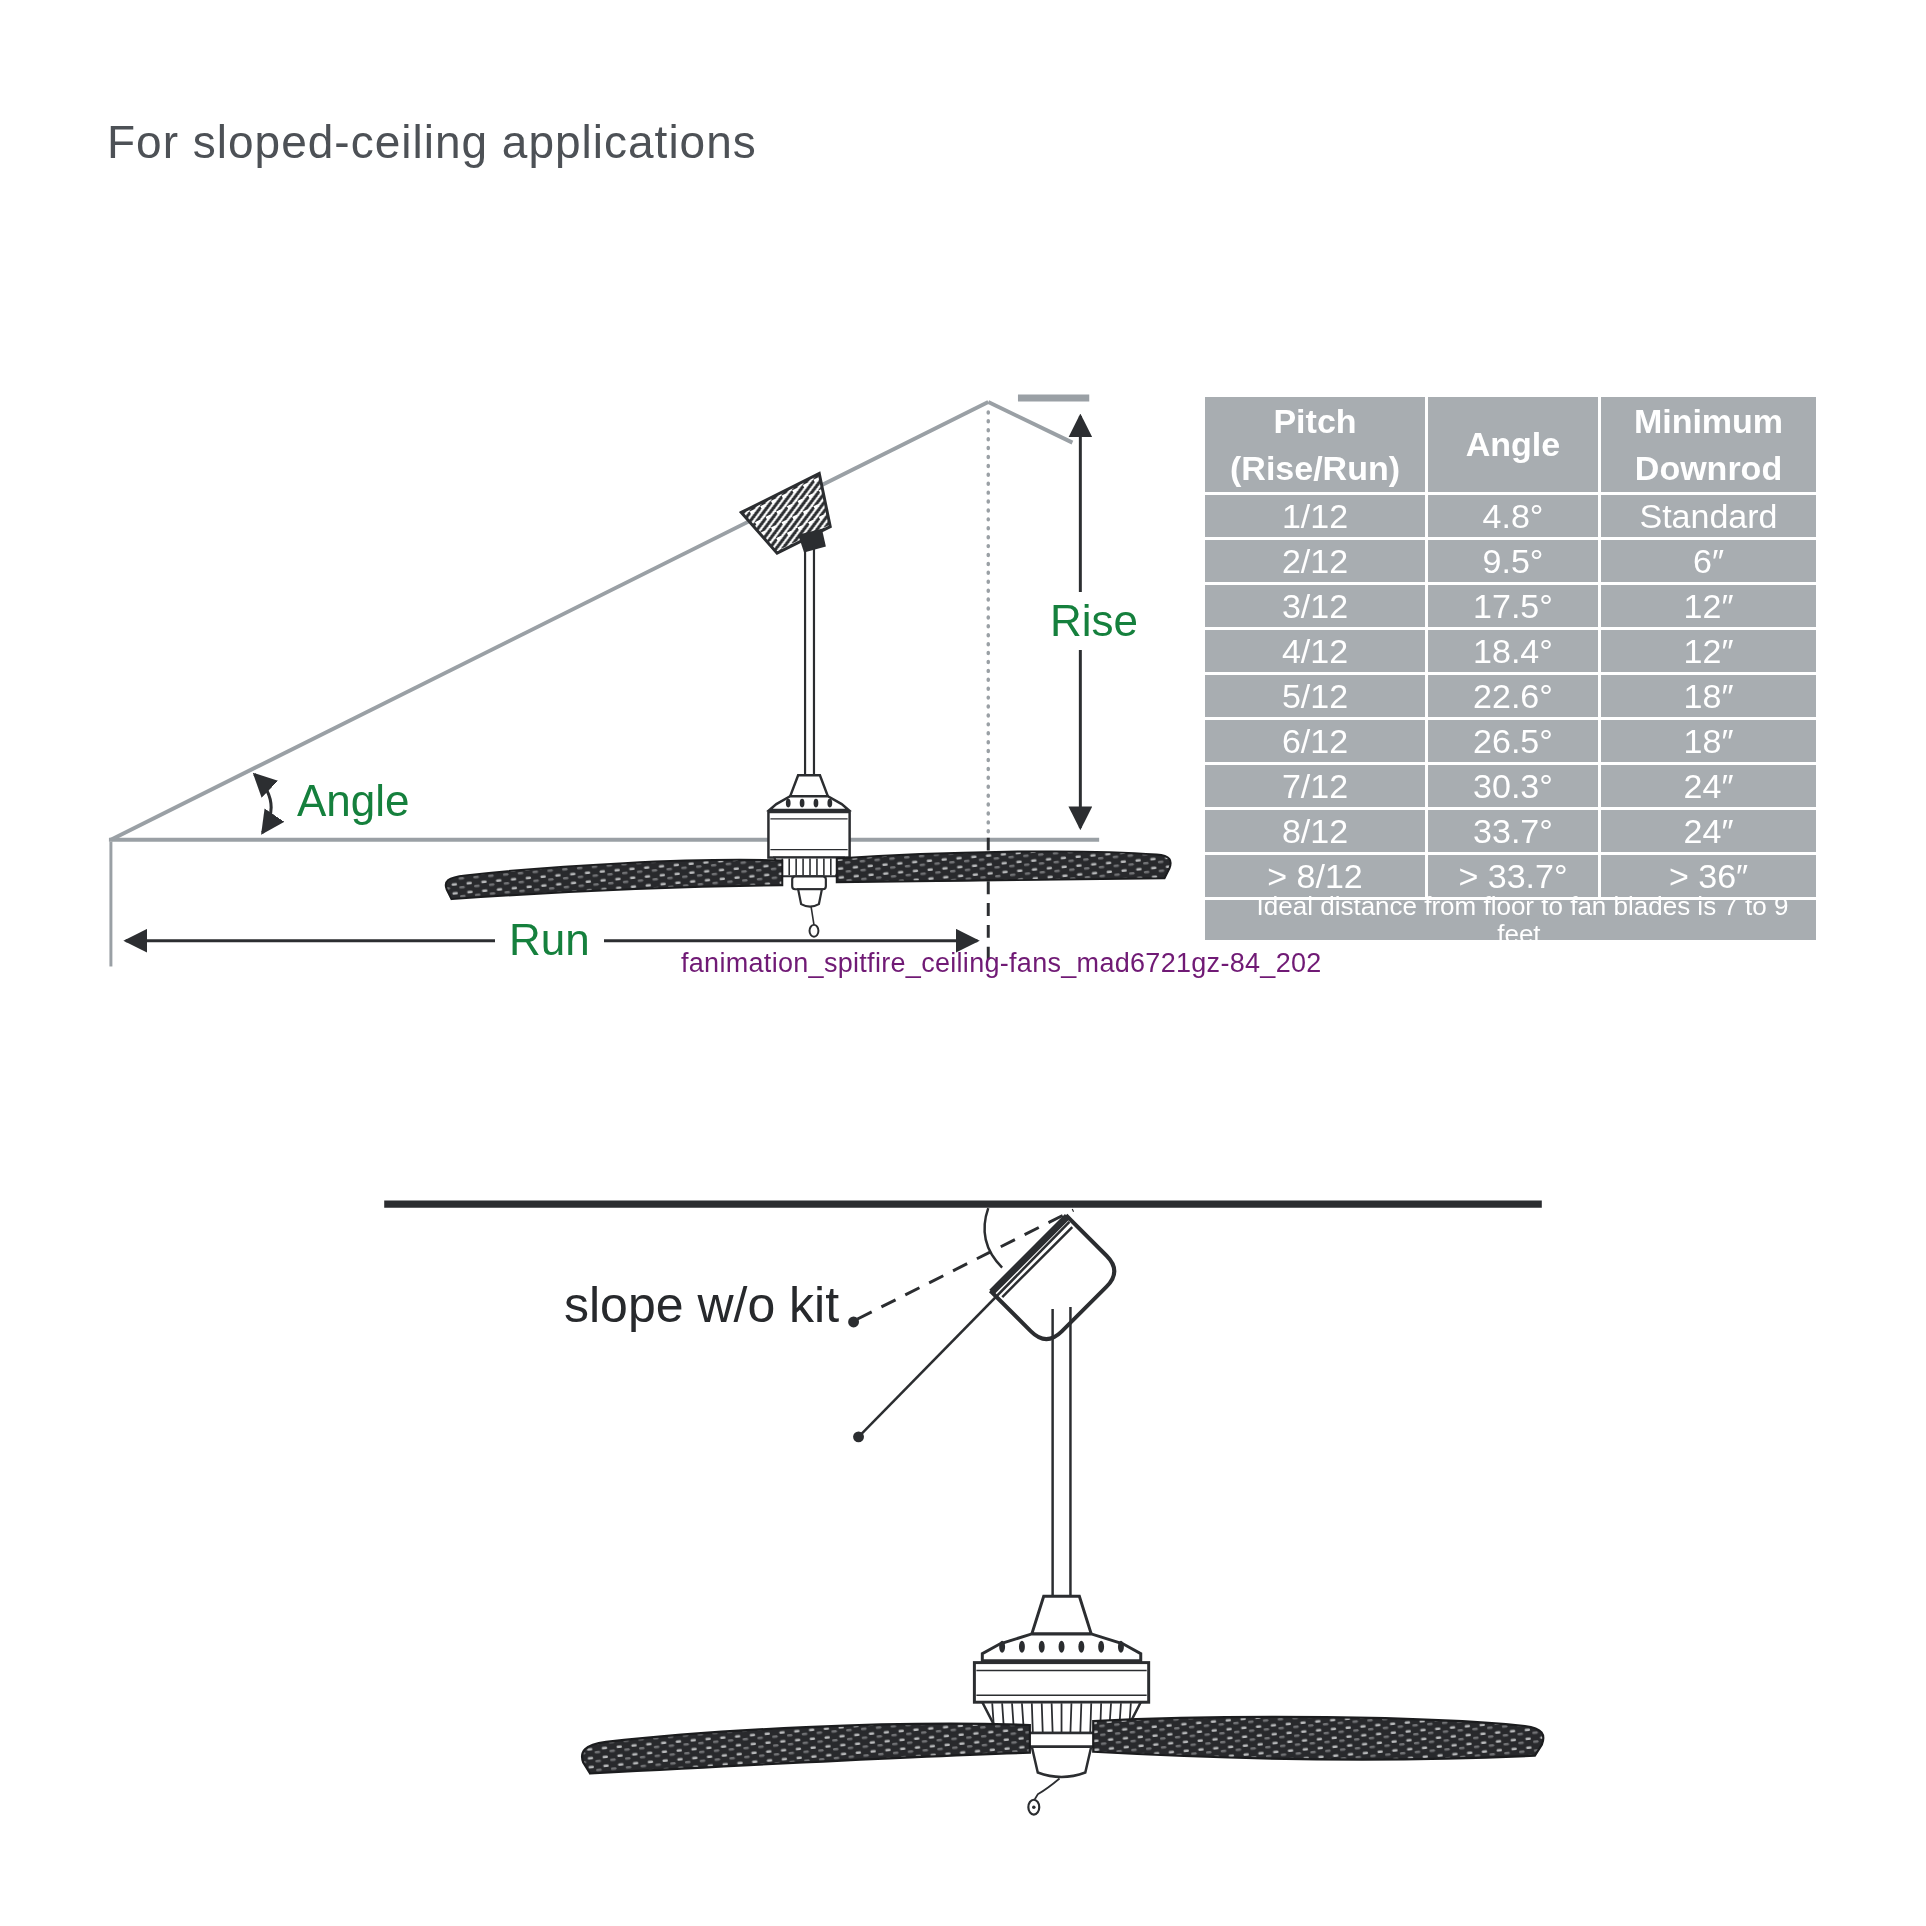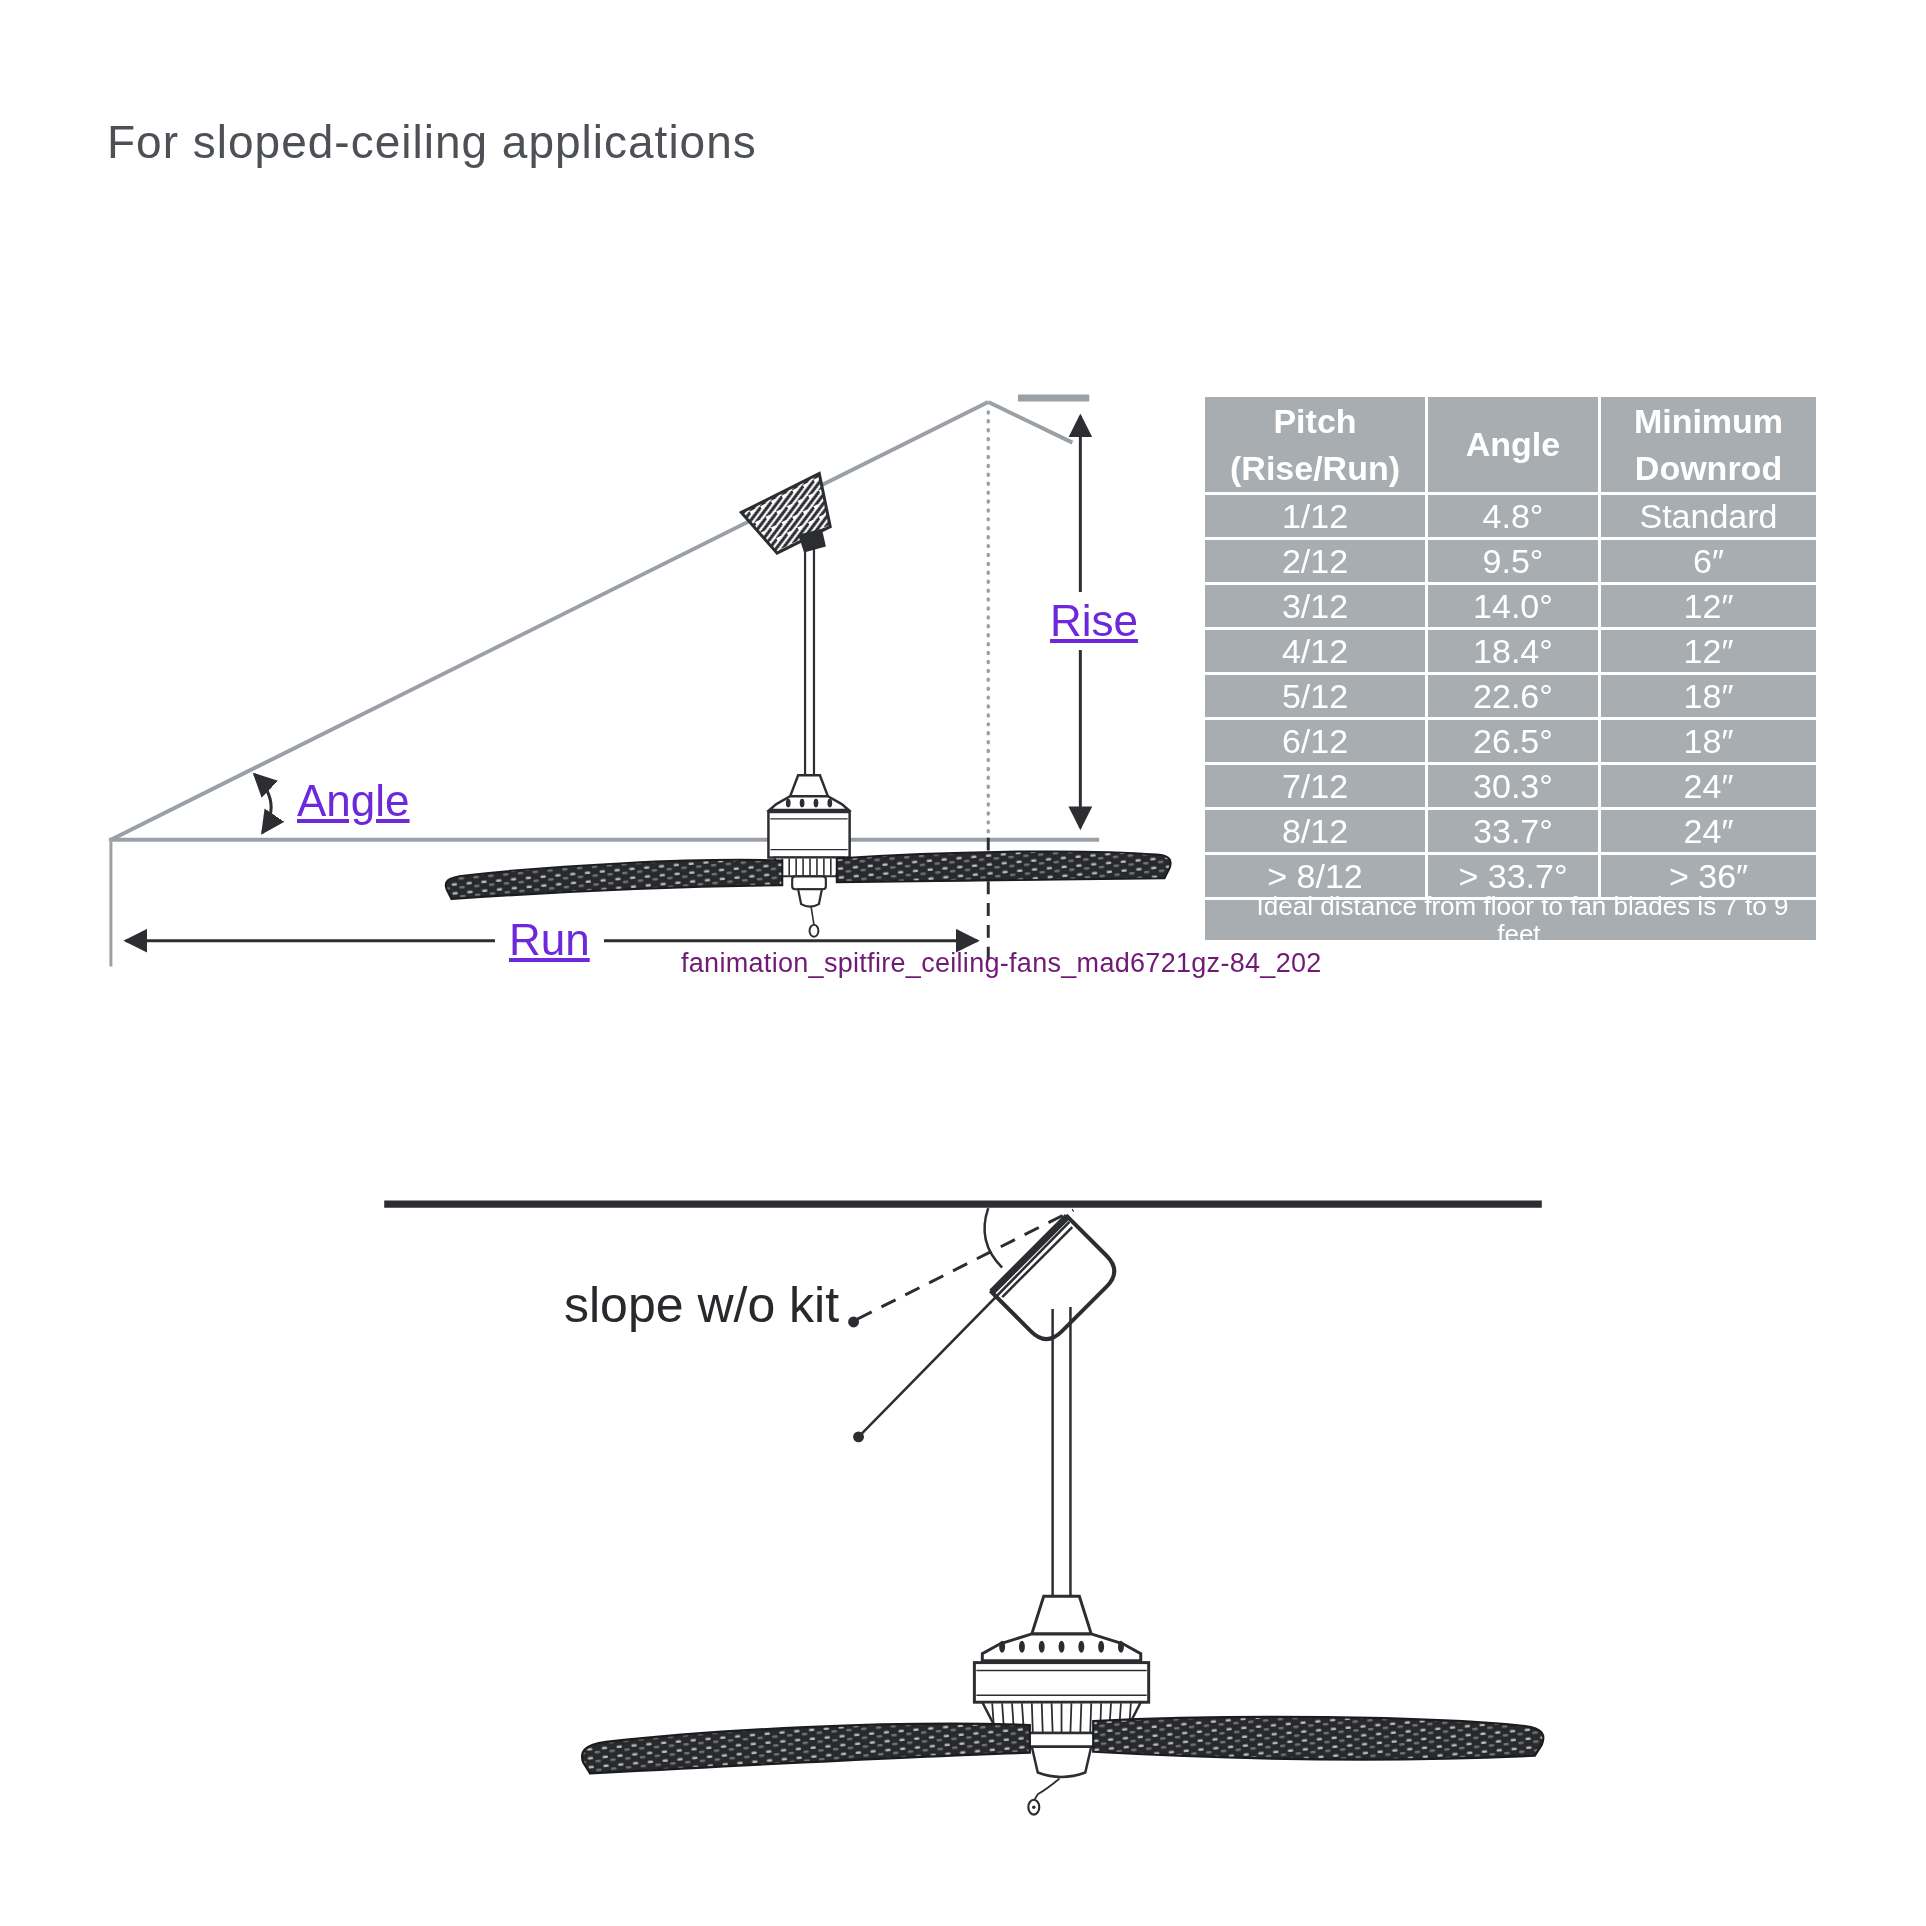--- a/index.html
+++ b/index.html
@@ -7,21 +7,21 @@
     position:relative;width:1927px;height:1927px;background:#ffffff;overflow:hidden;
     font-family:"Liberation Sans",sans-serif;
   }
   .page-title{
     position:absolute;left:107px;top:115px;
     font-size:46px;font-weight:300;letter-spacing:1px;color:#4d5156;
     white-space:nowrap;
   }
   .lineart{position:absolute;left:0;top:0;width:1927px;height:1927px;}
   .diagram-label{
-    position:absolute;color:#6d28d9;font-size:44px;font-weight:400;white-space:nowrap;text-decoration:underline;
+    position:absolute;color:#15803d;font-size:44px;font-weight:400;white-space:nowrap;
   }
   .boxed{background:#ffffff;padding:4px 14px;}
   .caption{
     position:absolute;left:681px;top:948px;
     font-size:27px;letter-spacing:0.3px;color:#701a75;white-space:nowrap;
   }
   
   .pitch-table{
     position:absolute;left:1205px;top:397px;width:611px;height:539px;
     background:#ffffff;
@@ -189,21 +189,21 @@
 
     <div class="cell">1/12</div>
     <div class="cell">4.8°</div>
     <div class="cell">Standard</div>
 
     <div class="cell">2/12</div>
     <div class="cell">9.5°</div>
     <div class="cell">6″</div>
 
     <div class="cell">3/12</div>
-    <div class="cell">14.0°</div>
+    <div class="cell">17.5°</div>
     <div class="cell">12″</div>
 
     <div class="cell">4/12</div>
     <div class="cell">18.4°</div>
     <div class="cell">12″</div>
 
     <div class="cell">5/12</div>
     <div class="cell">22.6°</div>
     <div class="cell">18″</div>
 

